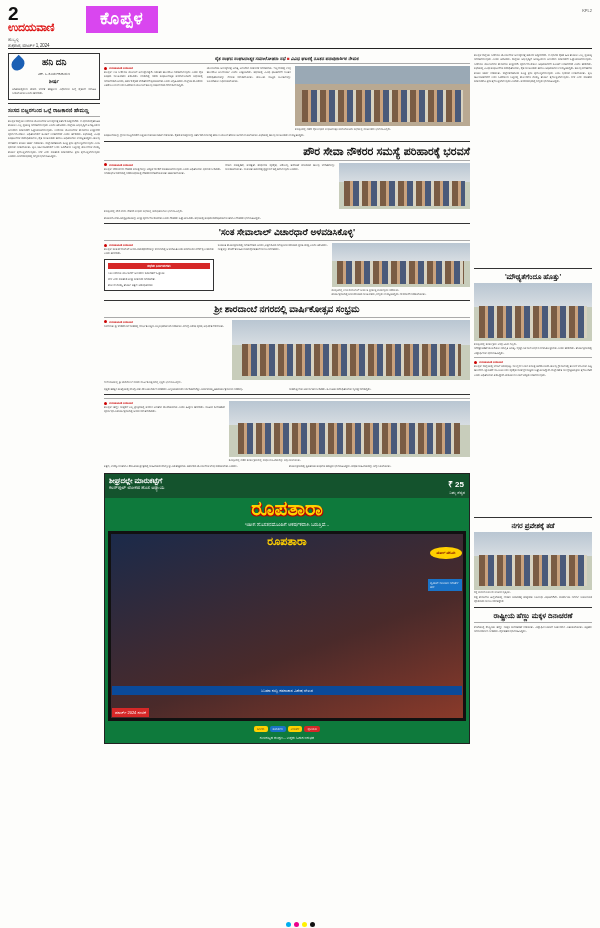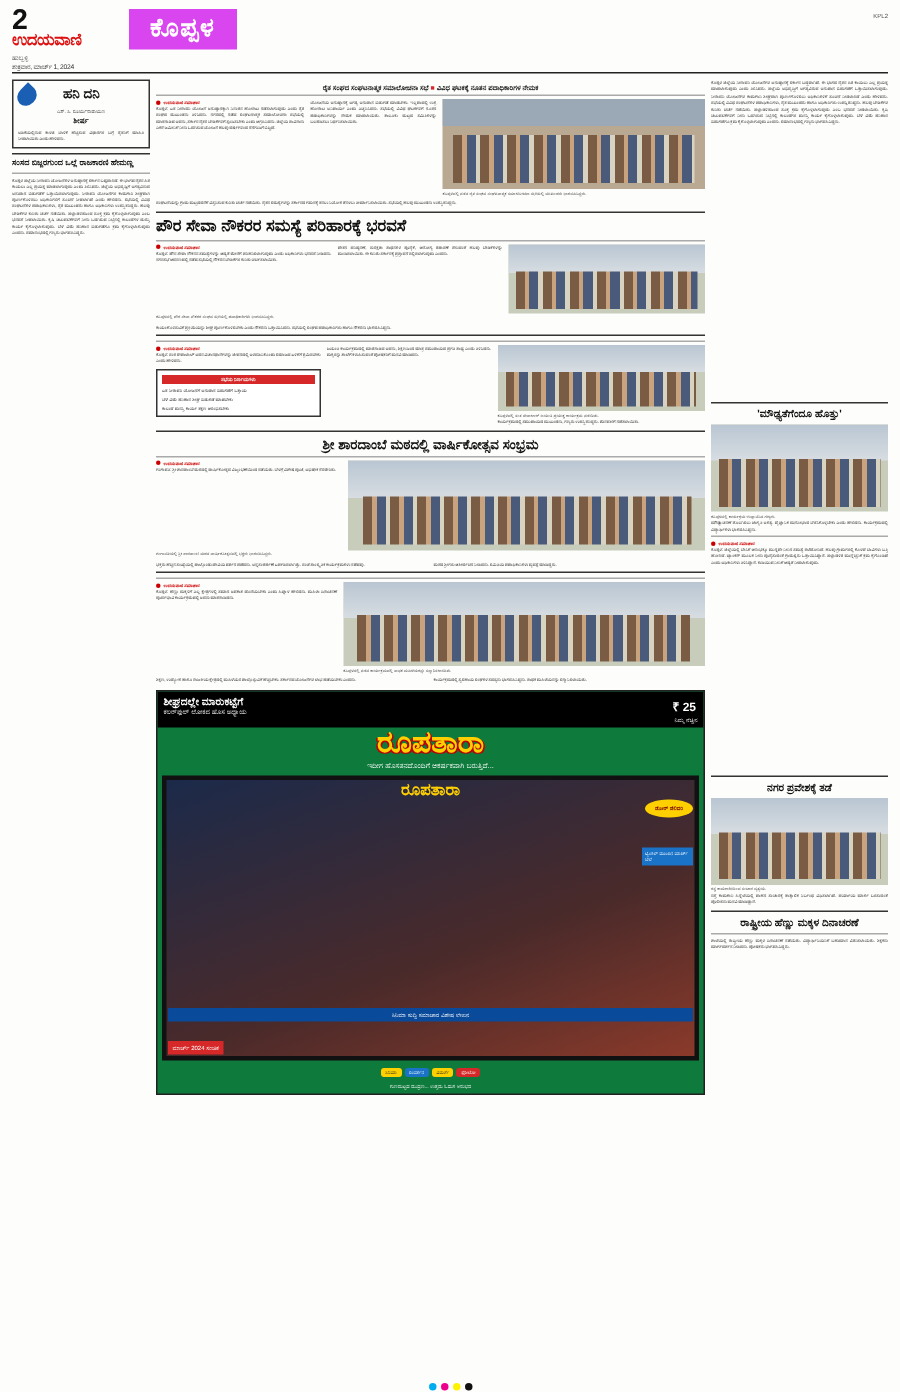--- a/index.html
+++ b/index.html
@@ -31,21 +31,21 @@
   .photo{background:#c8cdbb;position:relative;overflow:hidden;}
   .photo .sky{position:absolute;left:0;right:0;top:0;height:42%;background:linear-gradient(#b9c6d2,#d7dde2);}
   .photo .grp{position:absolute;left:4%;right:4%;bottom:6%;height:54%;
      background:repeating-linear-gradient(90deg,#7a5c44 0 6px,#c9a27e 6px 9px,#4a5a7a 9px 15px,#d8d2c0 15px 18px);}
   .photo.indoor{background:#b9a992;}
   .photo.indoor .sky{background:#9aa9b5;height:30%;}
   .cap{font-size:2.9px;line-height:3.6px;color:#333;margin-top:1.5px;}
   
   .h-main{font-size:14.5px;font-weight:bold;color:#111;text-align:center;line-height:17px;}
   .h-sub{font-size:4.6px;font-weight:bold;text-align:center;color:#111;margin-top:3px;}
-  .h-big{font-size:11px;font-weight:bold;color:#111;text-align:left;line-height:13px;}
+  .h-big{font-size:11px;font-weight:bold;color:#111;text-align:right;line-height:13px;}
   .h-mid{font-size:9px;font-weight:bold;color:#111;text-align:center;line-height:11px;}
   .h-small{font-size:7px;font-weight:bold;color:#111;text-align:center;line-height:9px;}
   .h-col{font-size:5.4px;font-weight:bold;color:#111;line-height:7px;}
   .byline{font-size:3px;color:#c00;font-weight:bold;}
   .dot{display:inline-block;width:3px;height:3px;background:#c00;border-radius:50%;margin-right:2px;vertical-align:middle;}
   
   .body{display:flex;gap:4px;margin-top:4px;height:880px;}
   .c1{width:92px;}
   .c2{flex:1;}
   .c3{width:118px;}
@@ -55,21 +55,21 @@
   .drop{width:12px;height:14px;background:#1a5fb4;border-radius:0 50% 50% 50%;transform:rotate(45deg);}
   .logo-title{font-size:9px;font-weight:bold;color:#111;}
   .logo-sub{font-size:3.4px;color:#333;text-align:center;margin-top:1px;}
   .logo-head{font-size:5px;font-weight:bold;text-align:center;color:#111;margin-top:2px;}
   
   .bullet-box{border:1px solid #333;padding:3px;background:#fff;}
   .bullet-box .hdr{background:#d62828;color:#fff;font-size:3.4px;text-align:center;padding:1px 0;font-weight:bold;}
   .bullet-box .itm{font-size:3.1px;line-height:4.2px;color:#222;margin-top:2px;}
   
   .ad{border:1px solid #222;background:#0e7a3c;position:relative;overflow:hidden;}
-  .ad-top{background:#000000;color:#fff;padding:3px 4px;}
+  .ad-top{background:#14532d;color:#fff;padding:3px 4px;}
   .ad-t1{font-size:7px;font-weight:bold;}
   .ad-price{position:absolute;right:5px;top:4px;color:#fff;font-size:8px;font-weight:bold;}
   .ad-title{font-size:20px;font-weight:bold;color:#ffd000;text-align:center;line-height:21px;
      text-shadow:1px 1px 0 #b00,-1px 1px 0 #b00;}
   .ad-line{font-size:5px;color:#fff;text-align:center;margin:2px 0;}
   .ad-cover{margin:3px;background:#111;height:190px;position:relative;overflow:hidden;}
   .ad-cover .mag{position:absolute;inset:3px;background:linear-gradient(160deg,#1b2a4a,#4a2a2a 60%,#8a3a2a);}
   .ad-cover .magtitle{position:absolute;top:4px;left:0;right:0;text-align:center;color:#ffd000;font-weight:bold;font-size:11px;}
   .ad-cover .band{position:absolute;left:4px;right:4px;bottom:46px;background:#d6b000;color:#7a0000;font-weight:bold;text-align:center;font-size:8px;line-height:10px;padding:2px 0;}
   .ad-cover .band2{position:absolute;left:4px;right:4px;bottom:26px;background:#0a4a9a;color:#fff;text-align:center;font-size:4px;padding:2px 0;}
@@ -168,20 +168,21 @@
             <div class="sky"></div>
               <div class="grp"></div>
           </div>
         </div>
       </div>
       <div class="cap">ಕೊಪ್ಪಳದಲ್ಲಿ ಪೌರ ಸೇವಾ ನೌಕರರ ಸಂಘದ ಸಭೆಯಲ್ಲಿ ಪದಾಧಿಕಾರಿಗಳು ಭಾಗವಹಿಸಿದ್ದರು.</div>
       <div class="tb" style="margin-top:2px">ಕಾಯಂಗೊಳಿಸುವಿಕೆ ಪ್ರಕ್ರಿಯೆಯನ್ನು ಶೀಘ್ರ ಪೂರ್ಣಗೊಳಿಸಬೇಕು ಎಂದು ನೌಕರರು ಒತ್ತಾಯಿಸಿದರು. ಸಭೆಯಲ್ಲಿ ಸಂಘದ ಪದಾಧಿಕಾರಿಗಳು ಹಾಗೂ ನೌಕರರು ಭಾಗವಹಿಸಿದ್ದರು.</div>
 
       <div class="rule"></div>
 
+      <div class="h-mid">'ಸಂತ ಸೇವಾಲಾಲ್ ವಿಚಾರಧಾರೆ ಅಳವಡಿಸಿಕೊಳ್ಳಿ'</div>
       <div class="thin"></div>
       <div style="display:flex;gap:4px">
         <div style="width:30%">
           <div class="byline"><span class="dot"></span><span>ಉದಯವಾಣಿ ಸಮಾಚಾರ</span></div>
           <div class="tb">ಕೊಪ್ಪಳ: ಸಂತ ಸೇವಾಲಾಲ್ ಅವರ ವಿಚಾರಧಾರೆಗಳನ್ನು ಜೀವನದಲ್ಲಿ ಅಳವಡಿಸಿಕೊಂಡು ಸಮಾಜದ ಏಳಿಗೆಗೆ ಶ್ರಮಿಸಬೇಕು ಎಂದು ಹೇಳಿದರು.</div>
 
           <div class="bullet-box" style="margin-top:3px">
             <div class="hdr">ಸಭೆಯ ನಿರ್ಣಯಗಳು</div>
             <div class="itm">ಏತ ನೀರಾವರಿ ಯೋಜನೆಗೆ ಅನುದಾನ ಬಿಡುಗಡೆಗೆ ಒತ್ತಾಯ</div>
             <div class="itm">ಬೆಳೆ ವಿಮೆ ಪರಿಹಾರ ಶೀಘ್ರ ಬಿಡುಗಡೆ ಮಾಡಬೇಕು</div>
@@ -196,21 +197,21 @@
             <div class="sky"></div>
               <div class="grp"></div>
           </div>
           <div class="cap">ಕೊಪ್ಪಳದಲ್ಲಿ ಸಂತ ಸೇವಾಲಾಲ್ ಜಯಂತಿ ಪ್ರಯುಕ್ತ ಕಾರ್ಯಕ್ರಮ ನಡೆಯಿತು.</div>
           <div class="tb">ಕಾರ್ಯಕ್ರಮದಲ್ಲಿ ಸಮುದಾಯದ ಮುಖಂಡರು, ಗಣ್ಯರು ಉಪಸ್ಥಿತರಿದ್ದರು. ಮೆರವಣಿಗೆ ನಡೆಸಲಾಯಿತು.</div>
         </div>
       </div>
 
       <div class="rule"></div>
 
-      <div class="h-mid">ಶ್ರೀ ಶಾರದಾಂಬೆ ಮಠದಲ್ಲಿ ವಾರ್ಷಿಕೋತ್ಸವ ಸಂಭ್ರಮ</div>
+      <div class="h-mid">ಶ್ರೀ ಶಾರದಾಂಬೆ ನಗರದಲ್ಲಿ ವಾರ್ಷಿಕೋತ್ಸವ ಸಂಭ್ರಮ</div>
       <div class="thin"></div>
       <div style="display:flex;gap:4px">
         <div style="width:34%">
           <div class="byline"><span class="dot"></span><span>ಉದಯವಾಣಿ ಸಮಾಚಾರ</span></div>
           <div class="tb">ಗಂಗಾವತಿ: ಶ್ರೀ ಶಾರದಾಂಬೆ ಮಠದಲ್ಲಿ ವಾರ್ಷಿಕೋತ್ಸವ ವಿಜೃಂಭಣೆಯಿಂದ ನಡೆಯಿತು. ಬೆಳಗ್ಗೆ ವಿಶೇಷ ಪೂಜೆ, ಅಭಿಷೇಕ ನೆರವೇರಿತು.</div>
         </div>
         <div style="flex:1">
           <div class="photo" style="height:60px">
             <div class="sky"></div>
               <div class="grp"></div>

